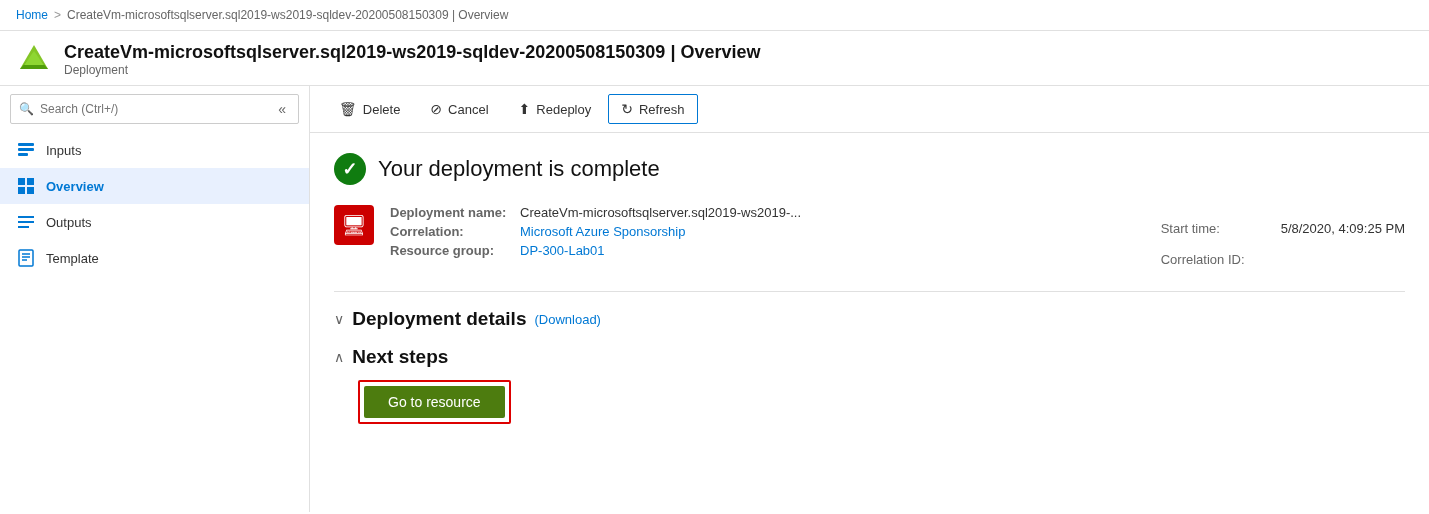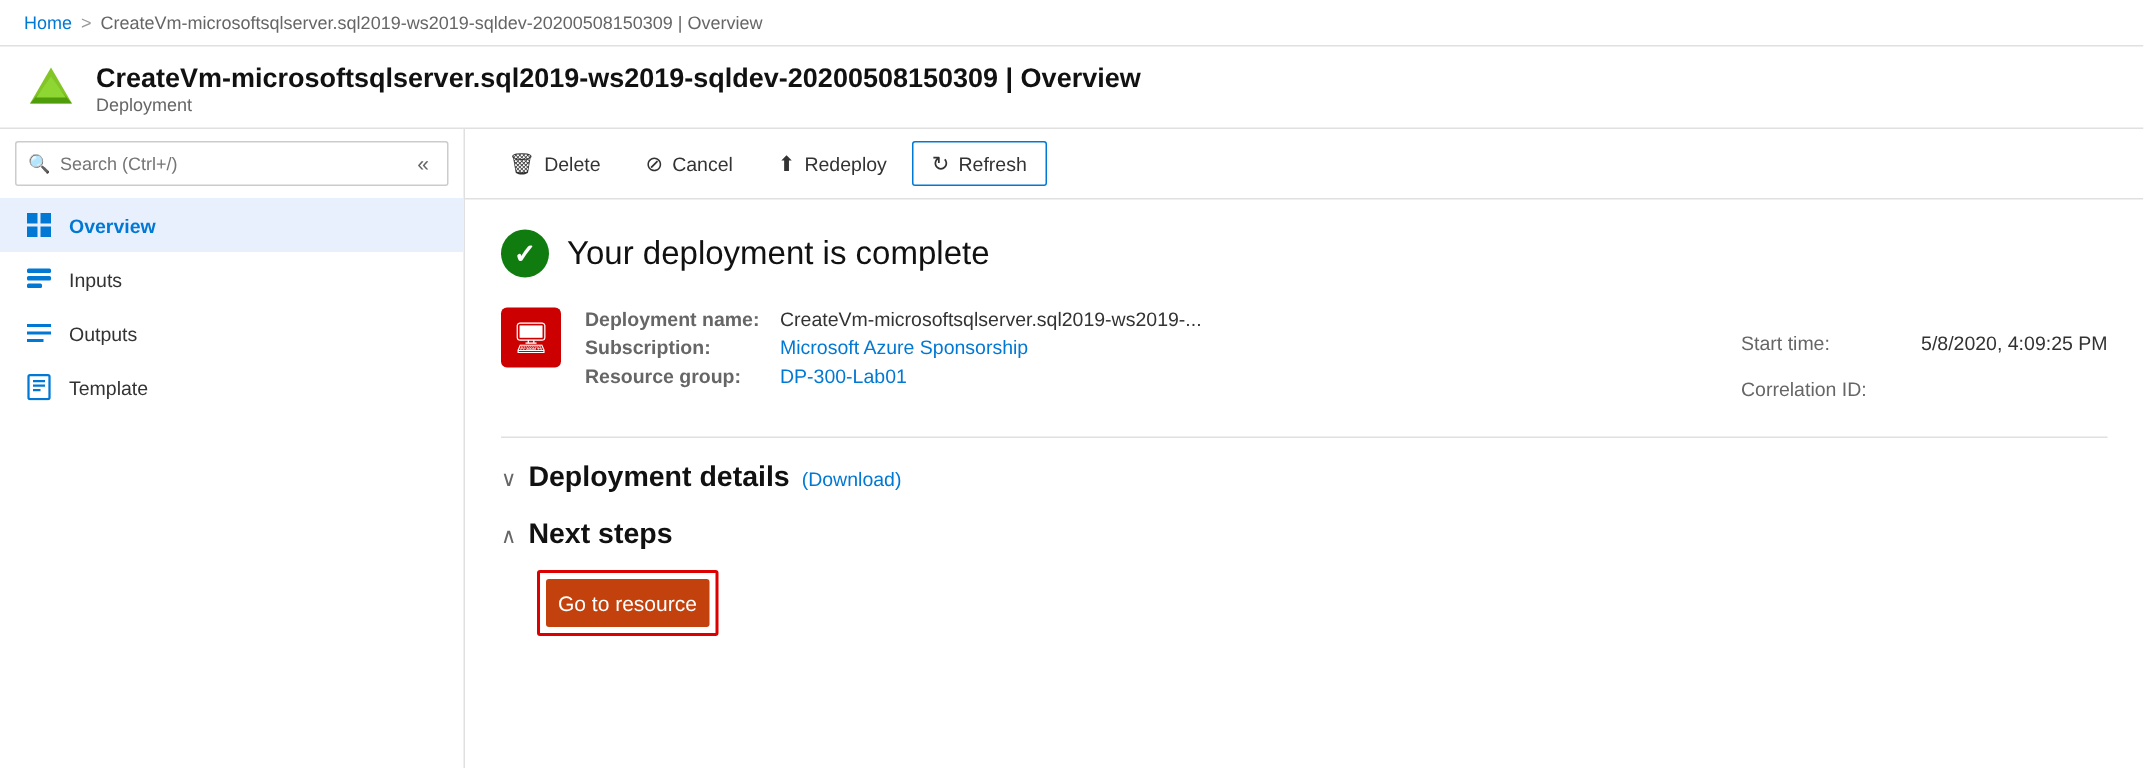--- a/index.html
+++ b/index.html
@@ -186,24 +186,24 @@
     .next-steps-section { margin-top: 16px; }
 
     .go-to-resource-wrapper {
       display: inline-block;
       border: 2px solid #d00;
       padding: 4px;
       border-radius: 2px;
       margin-left: 24px;
     }
     .go-to-resource-btn {
-      background: #c2410c;
+      background: #4d7c0f;
       color: #fff;
       border: none;
-      padding: 8px 8px;
+      padding: 8px 24px;
       font-size: 14px;
       font-weight: 500;
       cursor: pointer;
       border-radius: 2px;
       display: block;
     }
 
     .divider { border: none; border-top: 1px solid #e0e0e0; margin: 16px 0; }
   </style>
 </head>
@@ -230,42 +230,42 @@
 
 <div class="main-layout">
 
   <div class="sidebar">
     <div class="search-box">
       <span class="search-icon-inline">🔍</span>
       <input type="text" placeholder="Search (Ctrl+/)" style="">
       <button class="collapse-btn">«</button>
     </div>
 
-    <div class="nav-item active">
-      <div class="nav-item-icon">
-
-        <svg width="18" height="18" viewBox="0 0 18 18">
-          <rect x="1" y="1" width="7" height="7" fill="#0078d4"></rect>
-          <rect x="10" y="1" width="7" height="7" fill="#0078d4"></rect>
-          <rect x="1" y="10" width="7" height="7" fill="#0078d4"></rect>
-          <rect x="10" y="10" width="7" height="7" fill="#0078d4"></rect>
-        </svg>
-      </div>
-      <span>Overview</span>
-    </div>
-
     <div class="nav-item">
       <div class="nav-item-icon">
         <svg width="18" height="18" viewBox="0 0 18 18">
           <rect x="1" y="2" width="16" height="3" rx="1" fill="#0078d4"></rect>
           <rect x="1" y="7" width="16" height="3" rx="1" fill="#0078d4"></rect>
           <rect x="1" y="12" width="10" height="3" rx="1" fill="#0078d4"></rect>
         </svg>
       </div>
       <span>Inputs</span>
+    </div>
+
+    <div class="nav-item active">
+      <div class="nav-item-icon">
+
+        <svg width="18" height="18" viewBox="0 0 18 18">
+          <rect x="1" y="1" width="7" height="7" fill="#0078d4"></rect>
+          <rect x="10" y="1" width="7" height="7" fill="#0078d4"></rect>
+          <rect x="1" y="10" width="7" height="7" fill="#0078d4"></rect>
+          <rect x="10" y="10" width="7" height="7" fill="#0078d4"></rect>
+        </svg>
+      </div>
+      <span>Overview</span>
     </div>
 
     <div class="nav-item">
       <div class="nav-item-icon">
         <svg width="18" height="18" viewBox="0 0 18 18">
           <line x1="1" y1="4" x2="17" y2="4" stroke="#0078d4" stroke-width="2"></line>
           <line x1="1" y1="9" x2="17" y2="9" stroke="#0078d4" stroke-width="2"></line>
           <line x1="1" y1="14" x2="12" y2="14" stroke="#0078d4" stroke-width="2"></line>
         </svg>
       </div>
@@ -318,21 +318,21 @@
       <div class="deployment-info">
         <div class="deployment-info-icon">
           <span>🖥</span>
         </div>
         <div class="deployment-info-details">
           <div class="info-row">
             <span class="info-label">Deployment name:</span>
             <span class="info-value">CreateVm-microsoftsqlserver.sql2019-ws2019-...</span>
           </div>
           <div class="info-row">
-            <span class="info-label">Subscription:</span>
+            <span class="info-label">Correlation:</span>
             <span class="info-value link">Microsoft Azure Sponsorship</span>
           </div>
           <div class="info-row">
             <span class="info-label">Resource group:</span>
             <span class="info-value link">DP-300-Lab01</span>
           </div>
         </div>
         <div class="deployment-info-right">
           <div class="info-row-right">
             <span class="info-label-right">Start time:</span>

